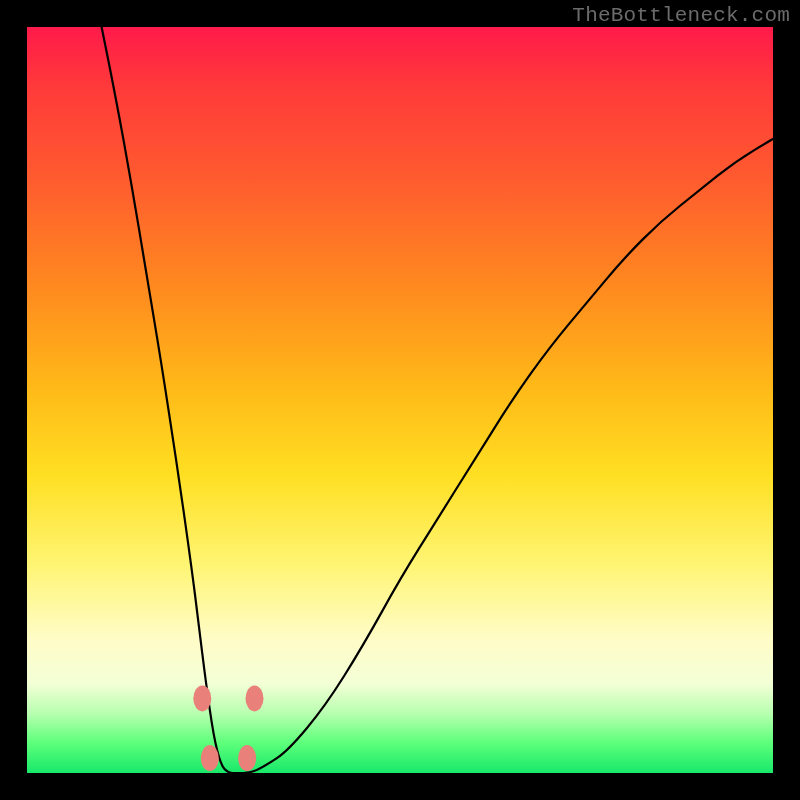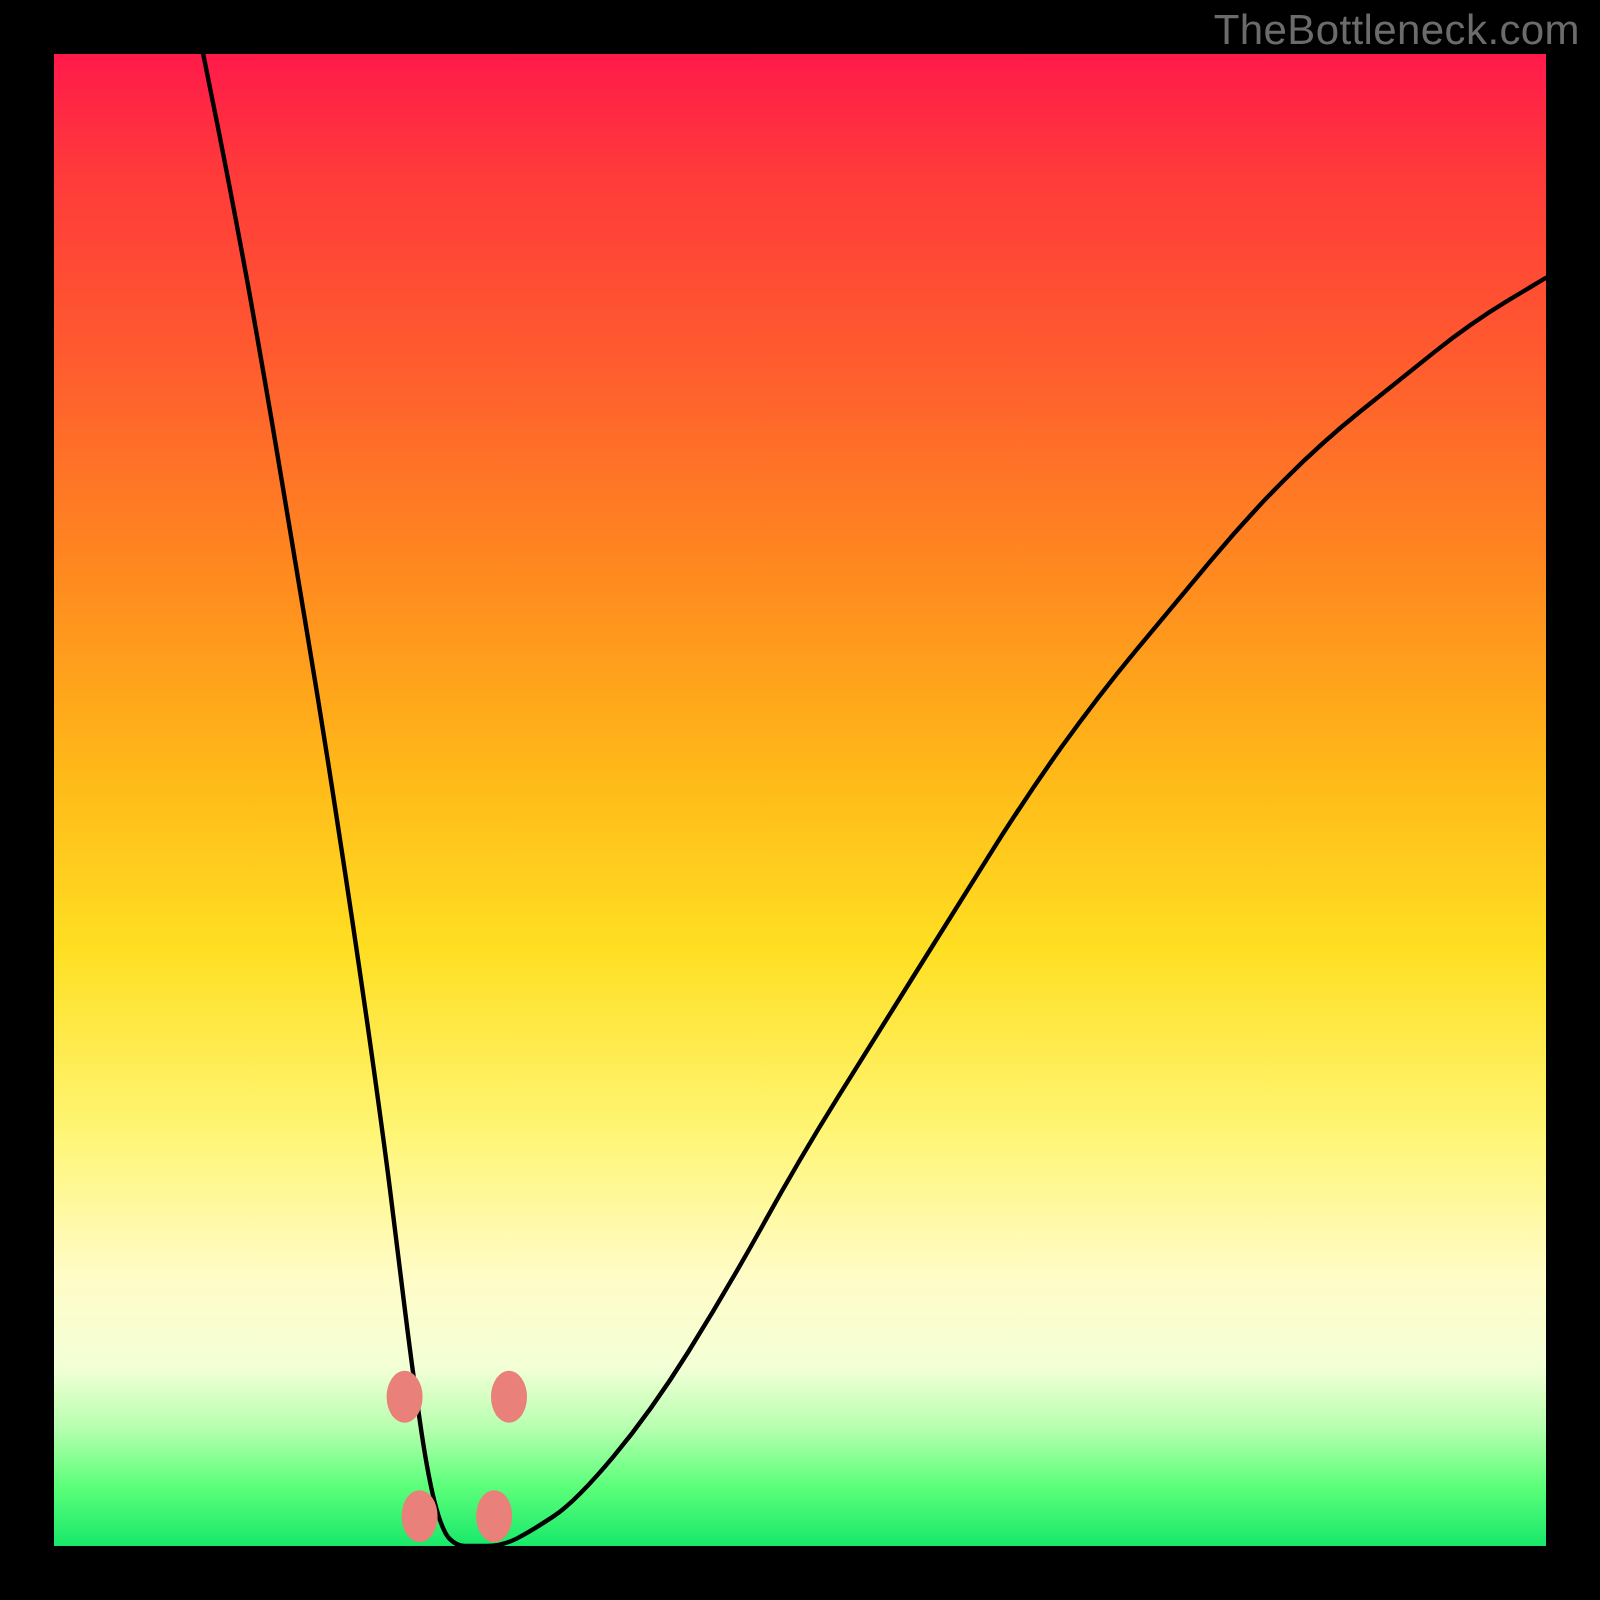--- a/index.html
+++ b/index.html
@@ -43,20 +43,21 @@
   }
   .watermark {
     position: absolute;
     top: 4px;
     right: 10px;
     color: #6b6b6b;
     font-size: 21px;
     font-weight: 500;
     letter-spacing: 0.2px;
     user-select: none;
+    font-family: Liberation Mono, monospace;
   }
   svg.curve {
     position: absolute;
     left: 0;
     top: 0;
     width: 746px;
     height: 746px;
     overflow: visible;
   }
   .marker {

